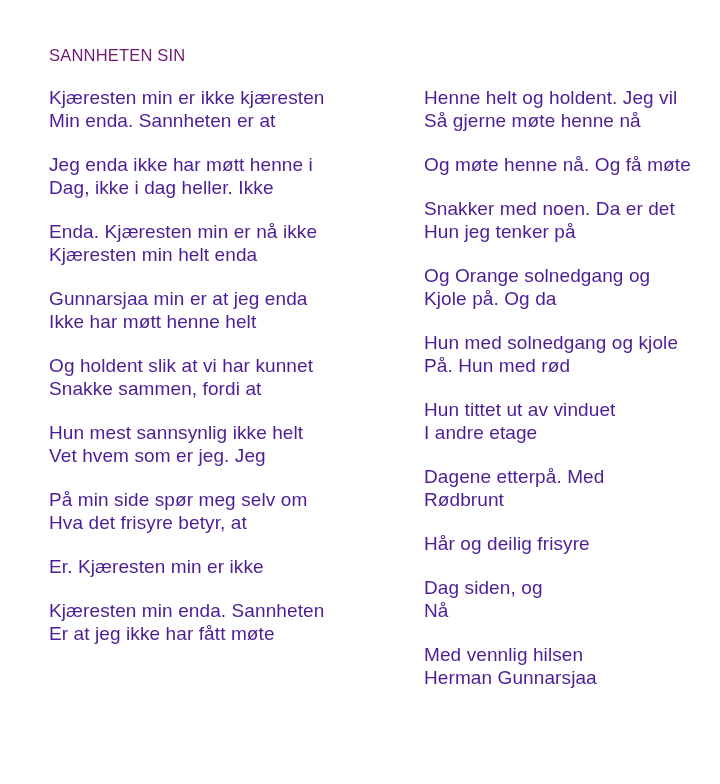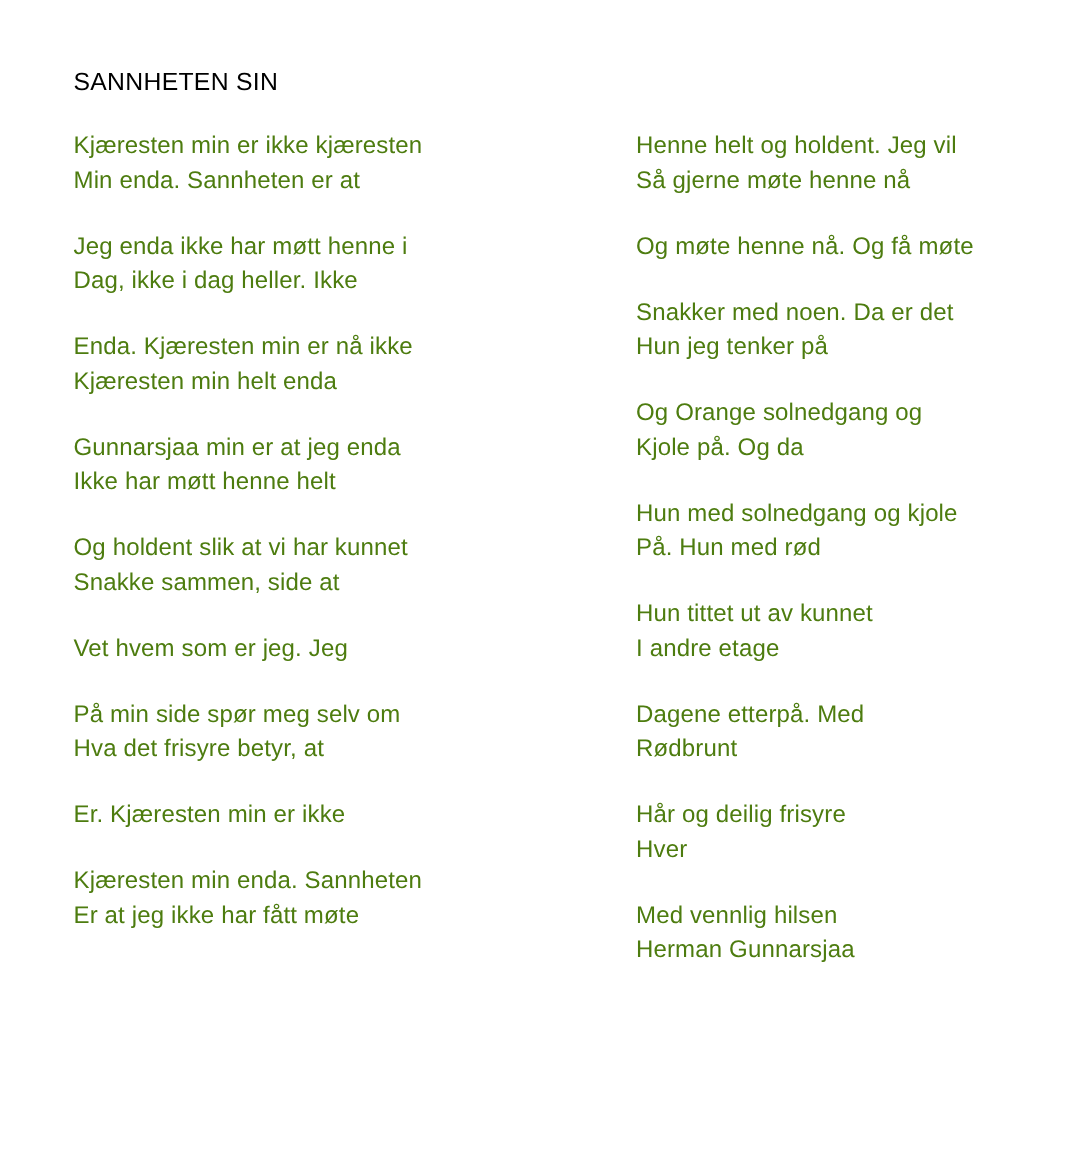--- a/index.html
+++ b/index.html
@@ -26,21 +26,21 @@
   }
 
   #poem-title {
     position: absolute;
     left: 49px;
     top: 44px;
     font-size: 16.5px;
     line-height: 23px;
     letter-spacing: 0.2px;
     font-weight: 400;
-    color: #000000;
+    color: #701a75;
     white-space: nowrap;
   }
 
   .column {
     position: absolute;
     top: 86px;
   }
 
   #column-left {
     left: 49px;
@@ -54,24 +54,24 @@
 
   .stanza {
     margin: 0 0 21px 0;
   }
 
   .stanza:last-child {
     margin-bottom: 0;
   }
 
   .poem-line {
-    font-size: 16px;
+    font-size: 19px;
     line-height: 23px;
     letter-spacing: 0.1px;
-    color: #4d7c0f;
+    color: #4c1d95;
     white-space: pre;
   }
 </style>
 </head>
 <body style="color: rgb(59, 59, 61);">
 
 <div id="page" style="background: rgb(255, 255, 255);">
 
   <div id="poem-title">SANNHETEN SIN</div>
 
@@ -87,23 +87,24 @@
       <div class="stanza">
         <div class="poem-line">Enda. Kjæresten min er nå ikke</div>
         <div class="poem-line">Kjæresten min helt enda</div>
       </div>
       <div class="stanza">
         <div class="poem-line">Gunnarsjaa min er at jeg enda</div>
         <div class="poem-line">Ikke har møtt henne helt</div>
       </div>
       <div class="stanza">
         <div class="poem-line">Og holdent slik at vi har kunnet</div>
-        <div class="poem-line">Snakke sammen, side at</div>
+        <div class="poem-line">Snakke sammen, fordi at</div>
       </div>
       <div class="stanza">
+        <div class="poem-line">Hun mest sannsynlig ikke helt</div>
         <div class="poem-line">Vet hvem som er jeg. Jeg</div>
       </div>
       <div class="stanza">
         <div class="poem-line">På min side spør meg selv om</div>
         <div class="poem-line">Hva det frisyre betyr, at</div>
       </div>
       <div class="stanza">
         <div class="poem-line">Er. Kjæresten min er ikke</div>
       </div>
       <div class="stanza">
@@ -126,30 +127,33 @@
       </div>
       <div class="stanza">
         <div class="poem-line">Og Orange solnedgang og</div>
         <div class="poem-line">Kjole på. Og da</div>
       </div>
       <div class="stanza">
         <div class="poem-line">Hun med solnedgang og kjole</div>
         <div class="poem-line">På. Hun med rød</div>
       </div>
       <div class="stanza">
-        <div class="poem-line">Hun tittet ut av kunnet</div>
+        <div class="poem-line">Hun tittet ut av vinduet</div>
         <div class="poem-line">I andre etage</div>
       </div>
       <div class="stanza">
         <div class="poem-line">Dagene etterpå. Med</div>
         <div class="poem-line">Rødbrunt</div>
       </div>
       <div class="stanza">
         <div class="poem-line">Hår og deilig frisyre</div>
-        <div class="poem-line">Hver</div>
+      </div>
+      <div class="stanza">
+        <div class="poem-line">Dag siden, og</div>
+        <div class="poem-line">Nå</div>
       </div>
       <div class="stanza">
         <div class="poem-line">Med vennlig hilsen</div>
         <div class="poem-line">Herman Gunnarsjaa</div>
       </div>
     </div>
 
 </div>
 
 </body></html>

